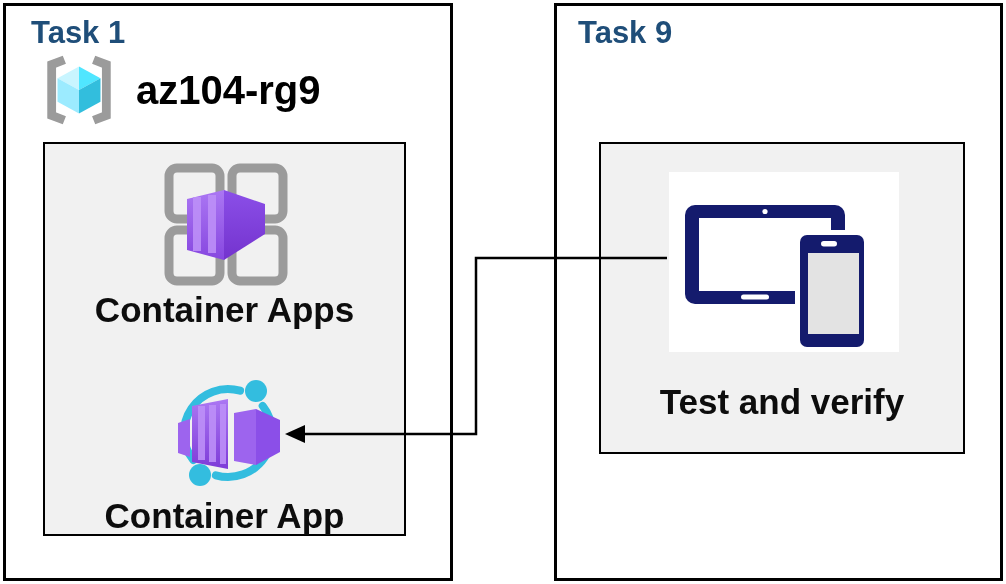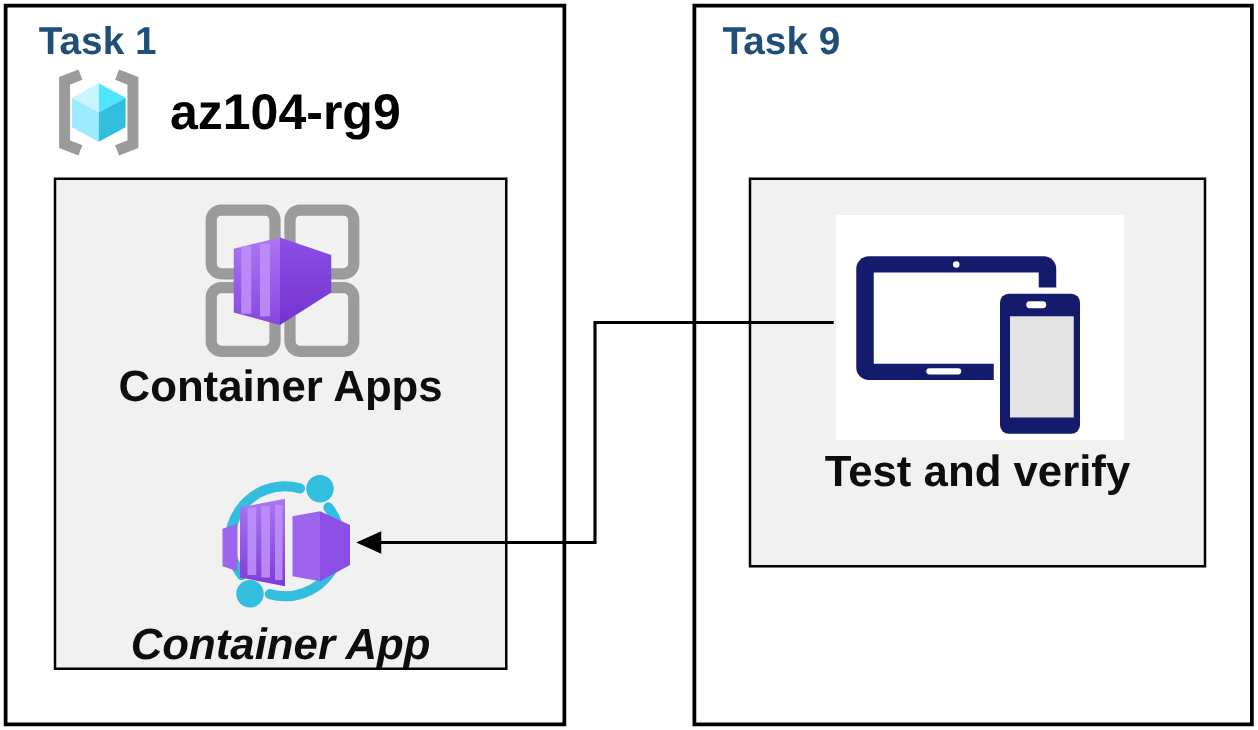--- a/index.html
+++ b/index.html
@@ -28,22 +28,22 @@
     position:absolute;background:#F1F1F1;border:2px solid #000000;box-sizing:border-box;
   }
   .panel.p1{left:43px;top:142px;width:363px;height:394px;}
   .panel.p2{left:599px;top:142px;width:366px;height:312px;}
   .icon-abs{position:absolute;}
   .card-label{
     position:absolute;left:0;width:100%;text-align:center;
     font-size:35px;font-weight:700;color:#0d0d0d;line-height:1.28;white-space:nowrap;
   }
   .cae-label{top:144px;}
-  .app-label{top:350px;font-style:italic;}
-  .verify-label{top:212px;text-align:center;}
+  .app-label{top:350px;}
+  .verify-label{top:236px;text-align:center;}
   .white-card{
     position:absolute;left:68px;top:28px;width:230px;height:180px;background:#ffffff;
   }
   .connector-svg{
     position:absolute;left:0;top:0;width:1006px;height:584px;
     pointer-events:none;z-index:5;
   }
 </style>
 </head>
 <body>

